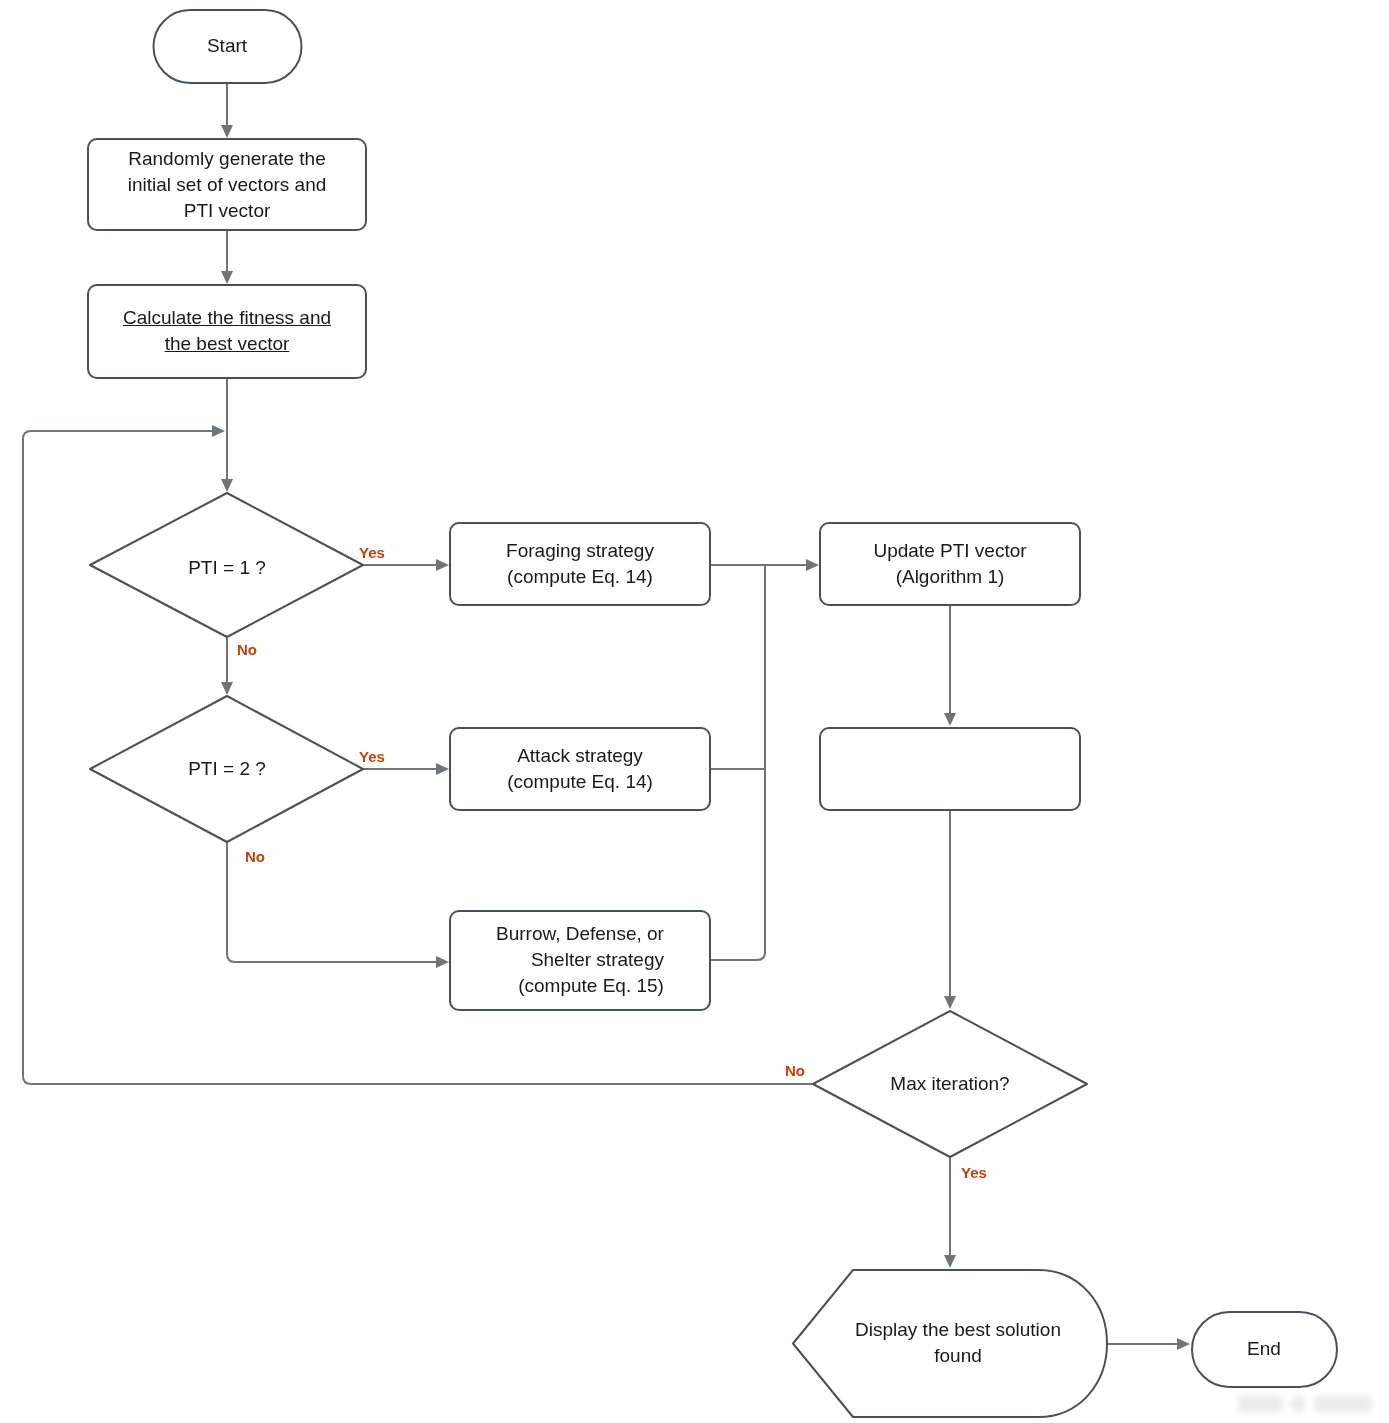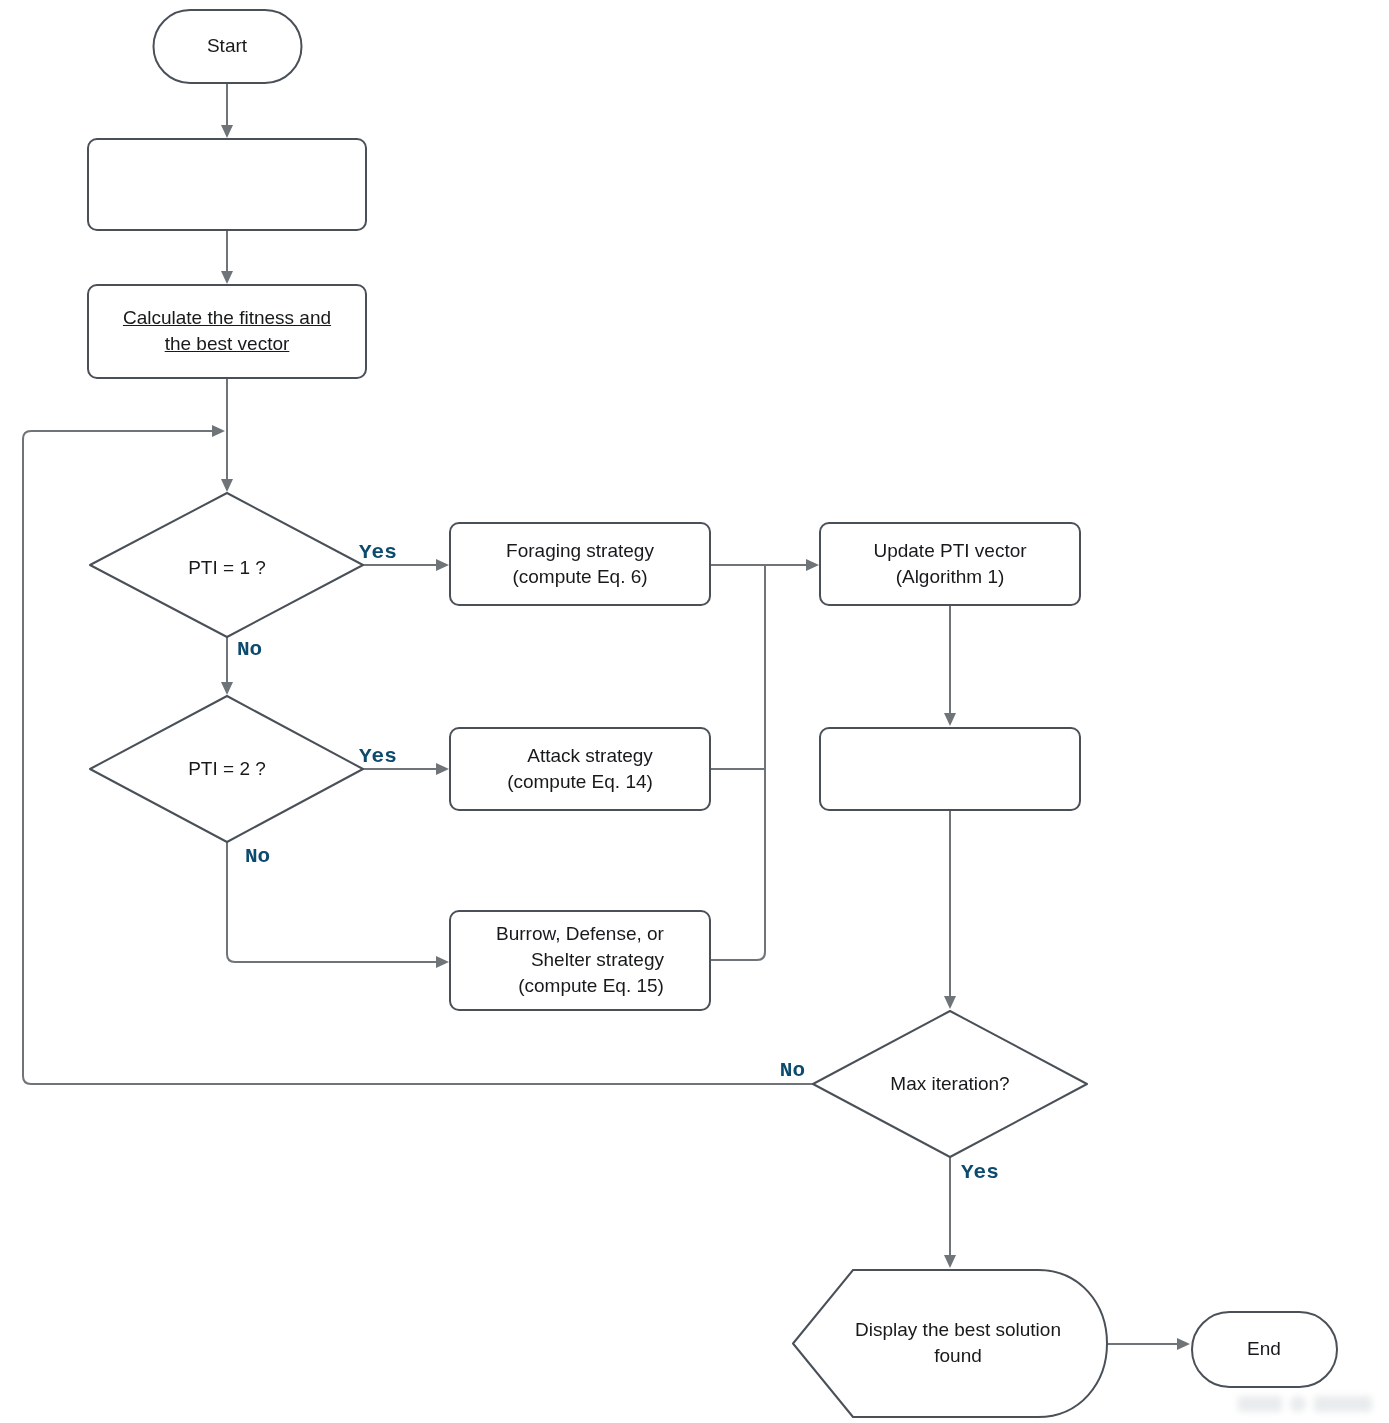--- a/index.html
+++ b/index.html
@@ -26,25 +26,24 @@
     white-space: pre-line;
     text-align: center;
     font-size: 19px;
     line-height: 26px;
     color: #17191b;
     pointer-events: none;
   }
   .edge-label {
     position: absolute;
     transform: translateY(-50%);
-    font-size: 21px;
+    font-size: 15px;
     font-weight: 700;
-    color: #0c4a6e;
+    color: #c2410c;
     pointer-events: none;
-    font-family: Liberation Mono, monospace;
   }
   .edge-label.right-anchor {
     transform: translate(-100%, -50%);
   }
   .watermark {
     position: absolute;
     left: 1238px;
     top: 1392px;
     width: 150px;
     height: 24px;
@@ -115,29 +114,32 @@
       <polygon points="449,769 436,763 436,775"></polygon>
       <polygon points="449,962 436,956 436,968"></polygon>
       <polygon points="950,726 944,713 956,713"></polygon>
       <polygon points="950,1009 944,996 956,996"></polygon>
       <polygon points="950,1268 944,1255 956,1255"></polygon>
       <polygon points="1190,1344 1177,1338 1177,1350"></polygon>
     </g>
   </svg>
 
   <div class="node-label" style="left:227px; top:46px;">Start</div>
+  <div class="node-label" style="left:227px; top:185px;">Randomly generate the
+initial set of vectors and
+PTI vector</div>
   <div class="node-label" style="left:227px; top:331px;text-decoration:underline;">Calculate the fitness and
 the best vector</div>
   <div class="node-label" style="left:227px; top:568px;">PTI = 1 ?</div>
   <div class="node-label" style="left:580px; top:564px;">Foraging strategy
-(compute Eq. 6)</div>
+(compute Eq. 14)</div>
   <div class="node-label" style="left:950px; top:564px;">Update PTI vector
 (Algorithm 1)</div>
   <div class="node-label" style="left:227px; top:769px;">PTI = 2 ?</div>
-  <div class="node-label" style="left:580px; top:769px;text-align:right;">Attack strategy
+  <div class="node-label" style="left:580px; top:769px;">Attack strategy
 (compute Eq. 14)</div>
   <div class="node-label" style="left:580px; top:960px;text-align:right;">Burrow, Defense, or
 Shelter  strategy
 (compute Eq. 15)</div>
   <div class="node-label" style="left:950px; top:1084px;">Max iteration?</div>
   <div class="node-label" style="left:958px; top:1343px;text-align:center;">Display the best solution
 found</div>
   <div class="node-label" style="left:1264px; top:1349px;">End</div>
 
   <div class="edge-label" style="left:359px; top:552px;">Yes</div>

